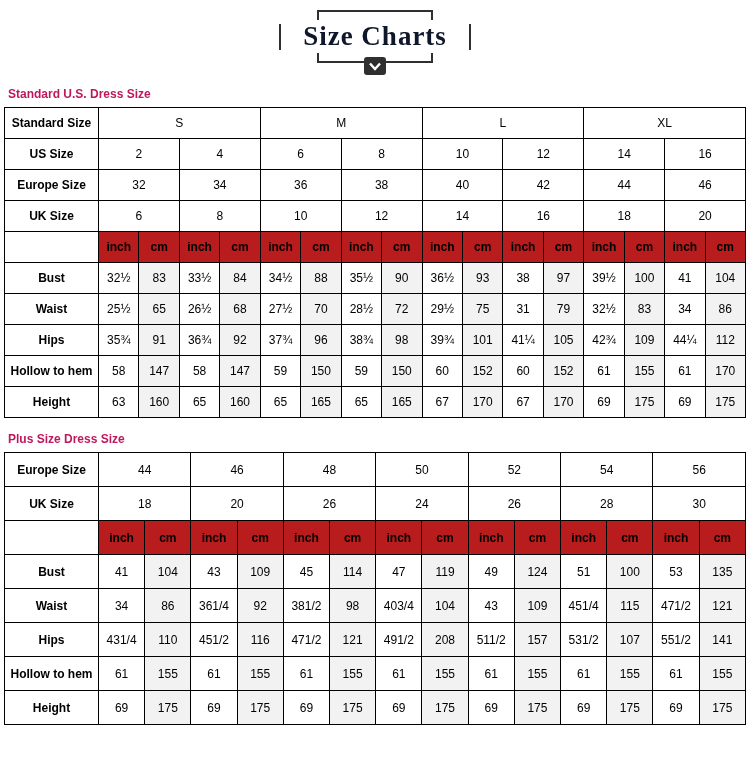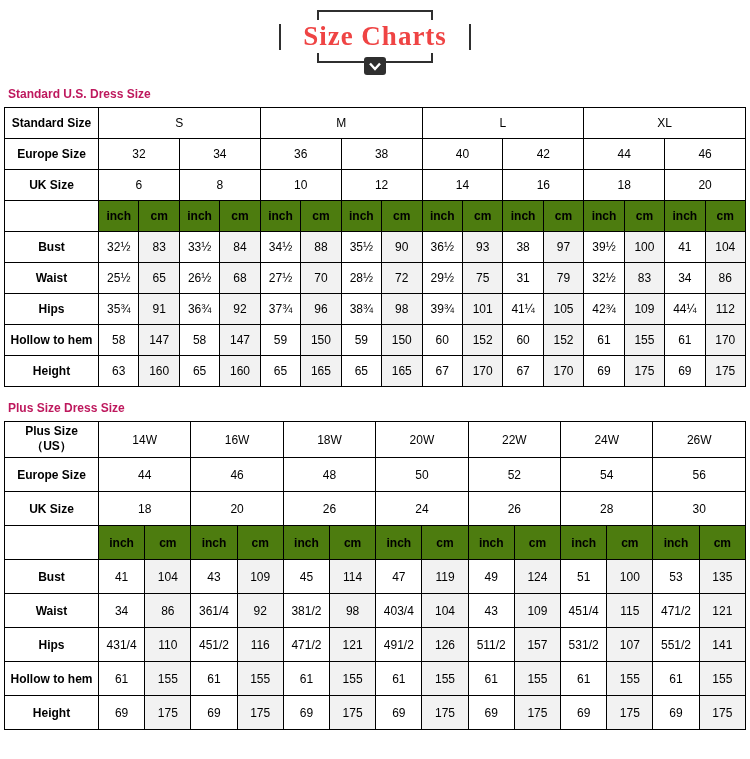--- a/index.html
+++ b/index.html
@@ -5,32 +5,32 @@
   html,body{margin:0;padding:0;background:#fff;}
   body{width:750px;font-family:"Liberation Sans",sans-serif;color:#000;}
 
   
   .sc-header{display:flex;flex-direction:column;align-items:center;padding:10px 0 4px 0;}
   .bracket{width:116px;height:10px;box-sizing:border-box;}
   .bracket.top{border-top:2px solid #2f2f2f;border-left:2px solid #2f2f2f;border-right:2px solid #2f2f2f;}
   .bracket.bottom{border-bottom:2px solid #2f2f2f;border-left:2px solid #2f2f2f;border-right:2px solid #2f2f2f;position:relative;margin-bottom:14px;}
   .title-row{display:flex;align-items:center;gap:22px;margin:3px 0;}
   .vbar{width:2px;height:26px;background:#2f2f2f;}
-  .sc-title{font-family:"Liberation Serif",serif;font-size:27px;font-weight:700;color:#ef4444;margin:0;letter-spacing:1px;line-height:1;}
+  .sc-title{font-family:"Liberation Serif",serif;font-size:27px;font-weight:700;color:#0f172a;margin:0;letter-spacing:1px;line-height:1;}
   .arrow-box{position:absolute;left:50%;top:4px;transform:translateX(-50%);width:22px;height:18px;background:#2f2f2f;border-radius:3px;display:flex;align-items:center;justify-content:center;}
 
   
   .section-title{font-size:12px;font-weight:700;color:#be185d;margin:6px 0 6px 8px;}
 
   
   table.size-table{width:742px;margin:0 4px 14px 4px;border-collapse:collapse;table-layout:fixed;border-radius:28px;}
   table.size-table td{border:1px solid #000;text-align:center;vertical-align:middle;font-size:12px;padding:2px 1px;height:26px;overflow:hidden;}
   table.size-table.plus td{height:29px;}
   td.label{font-weight:700;white-space:pre-line;font-size:12px;}
-  td.unit{background:#4d7c0f;font-weight:700;}
+  td.unit{background:#b91c1c;font-weight:700;}
   td.shade{background:#f2f2f2;}
 </style>
 </head>
 <body>
 
 <div class="sc-header">
   <div class="bracket top"></div>
   <div class="title-row">
     <span class="vbar"></span>
     <h1 class="sc-title">Size Charts</h1>
@@ -66,20 +66,31 @@
       <col>
       <col>
     </colgroup>
     <tbody>
       <tr>
         <td class="label">Standard Size</td>
         <td colspan="4">S</td>
         <td colspan="4">M</td>
         <td colspan="4">L</td>
         <td colspan="4">XL</td>
+      </tr>
+      <tr>
+        <td class="label">US Size</td>
+        <td colspan="2">2</td>
+        <td colspan="2">4</td>
+        <td colspan="2">6</td>
+        <td colspan="2">8</td>
+        <td colspan="2">10</td>
+        <td colspan="2">12</td>
+        <td colspan="2">14</td>
+        <td colspan="2">16</td>
       </tr>
       <tr>
         <td class="label">Europe Size</td>
         <td colspan="2">32</td>
         <td colspan="2">34</td>
         <td colspan="2">36</td>
         <td colspan="2">38</td>
         <td colspan="2">40</td>
         <td colspan="2">42</td>
         <td colspan="2">44</td>
@@ -227,31 +238,20 @@
       <col>
       <col>
       <col>
       <col>
       <col>
       <col>
       <col>
     </colgroup>
     <tbody>
       <tr>
-        <td class="label">Plus Size
-（US）</td>
-        <td colspan="2">14W</td>
-        <td colspan="2">16W</td>
-        <td colspan="2">18W</td>
-        <td colspan="2">20W</td>
-        <td colspan="2">22W</td>
-        <td colspan="2">24W</td>
-        <td colspan="2">26W</td>
-      </tr>
-      <tr>
         <td class="label">Europe Size</td>
         <td colspan="2">44</td>
         <td colspan="2">46</td>
         <td colspan="2">48</td>
         <td colspan="2">50</td>
         <td colspan="2">52</td>
         <td colspan="2">54</td>
         <td colspan="2">56</td>
       </tr>
       <tr>
@@ -317,21 +317,21 @@
       </tr>
       <tr>
         <td class="label">Hips</td>
         <td>431/4</td>
         <td class="shade">110</td>
         <td>451/2</td>
         <td class="shade">116</td>
         <td>471/2</td>
         <td class="shade">121</td>
         <td>491/2</td>
-        <td class="shade">126</td>
+        <td class="shade">208</td>
         <td>511/2</td>
         <td class="shade">157</td>
         <td>531/2</td>
         <td class="shade">107</td>
         <td>551/2</td>
         <td class="shade">141</td>
       </tr>
       <tr>
         <td class="label">Hollow to hem</td>
         <td>61</td>

